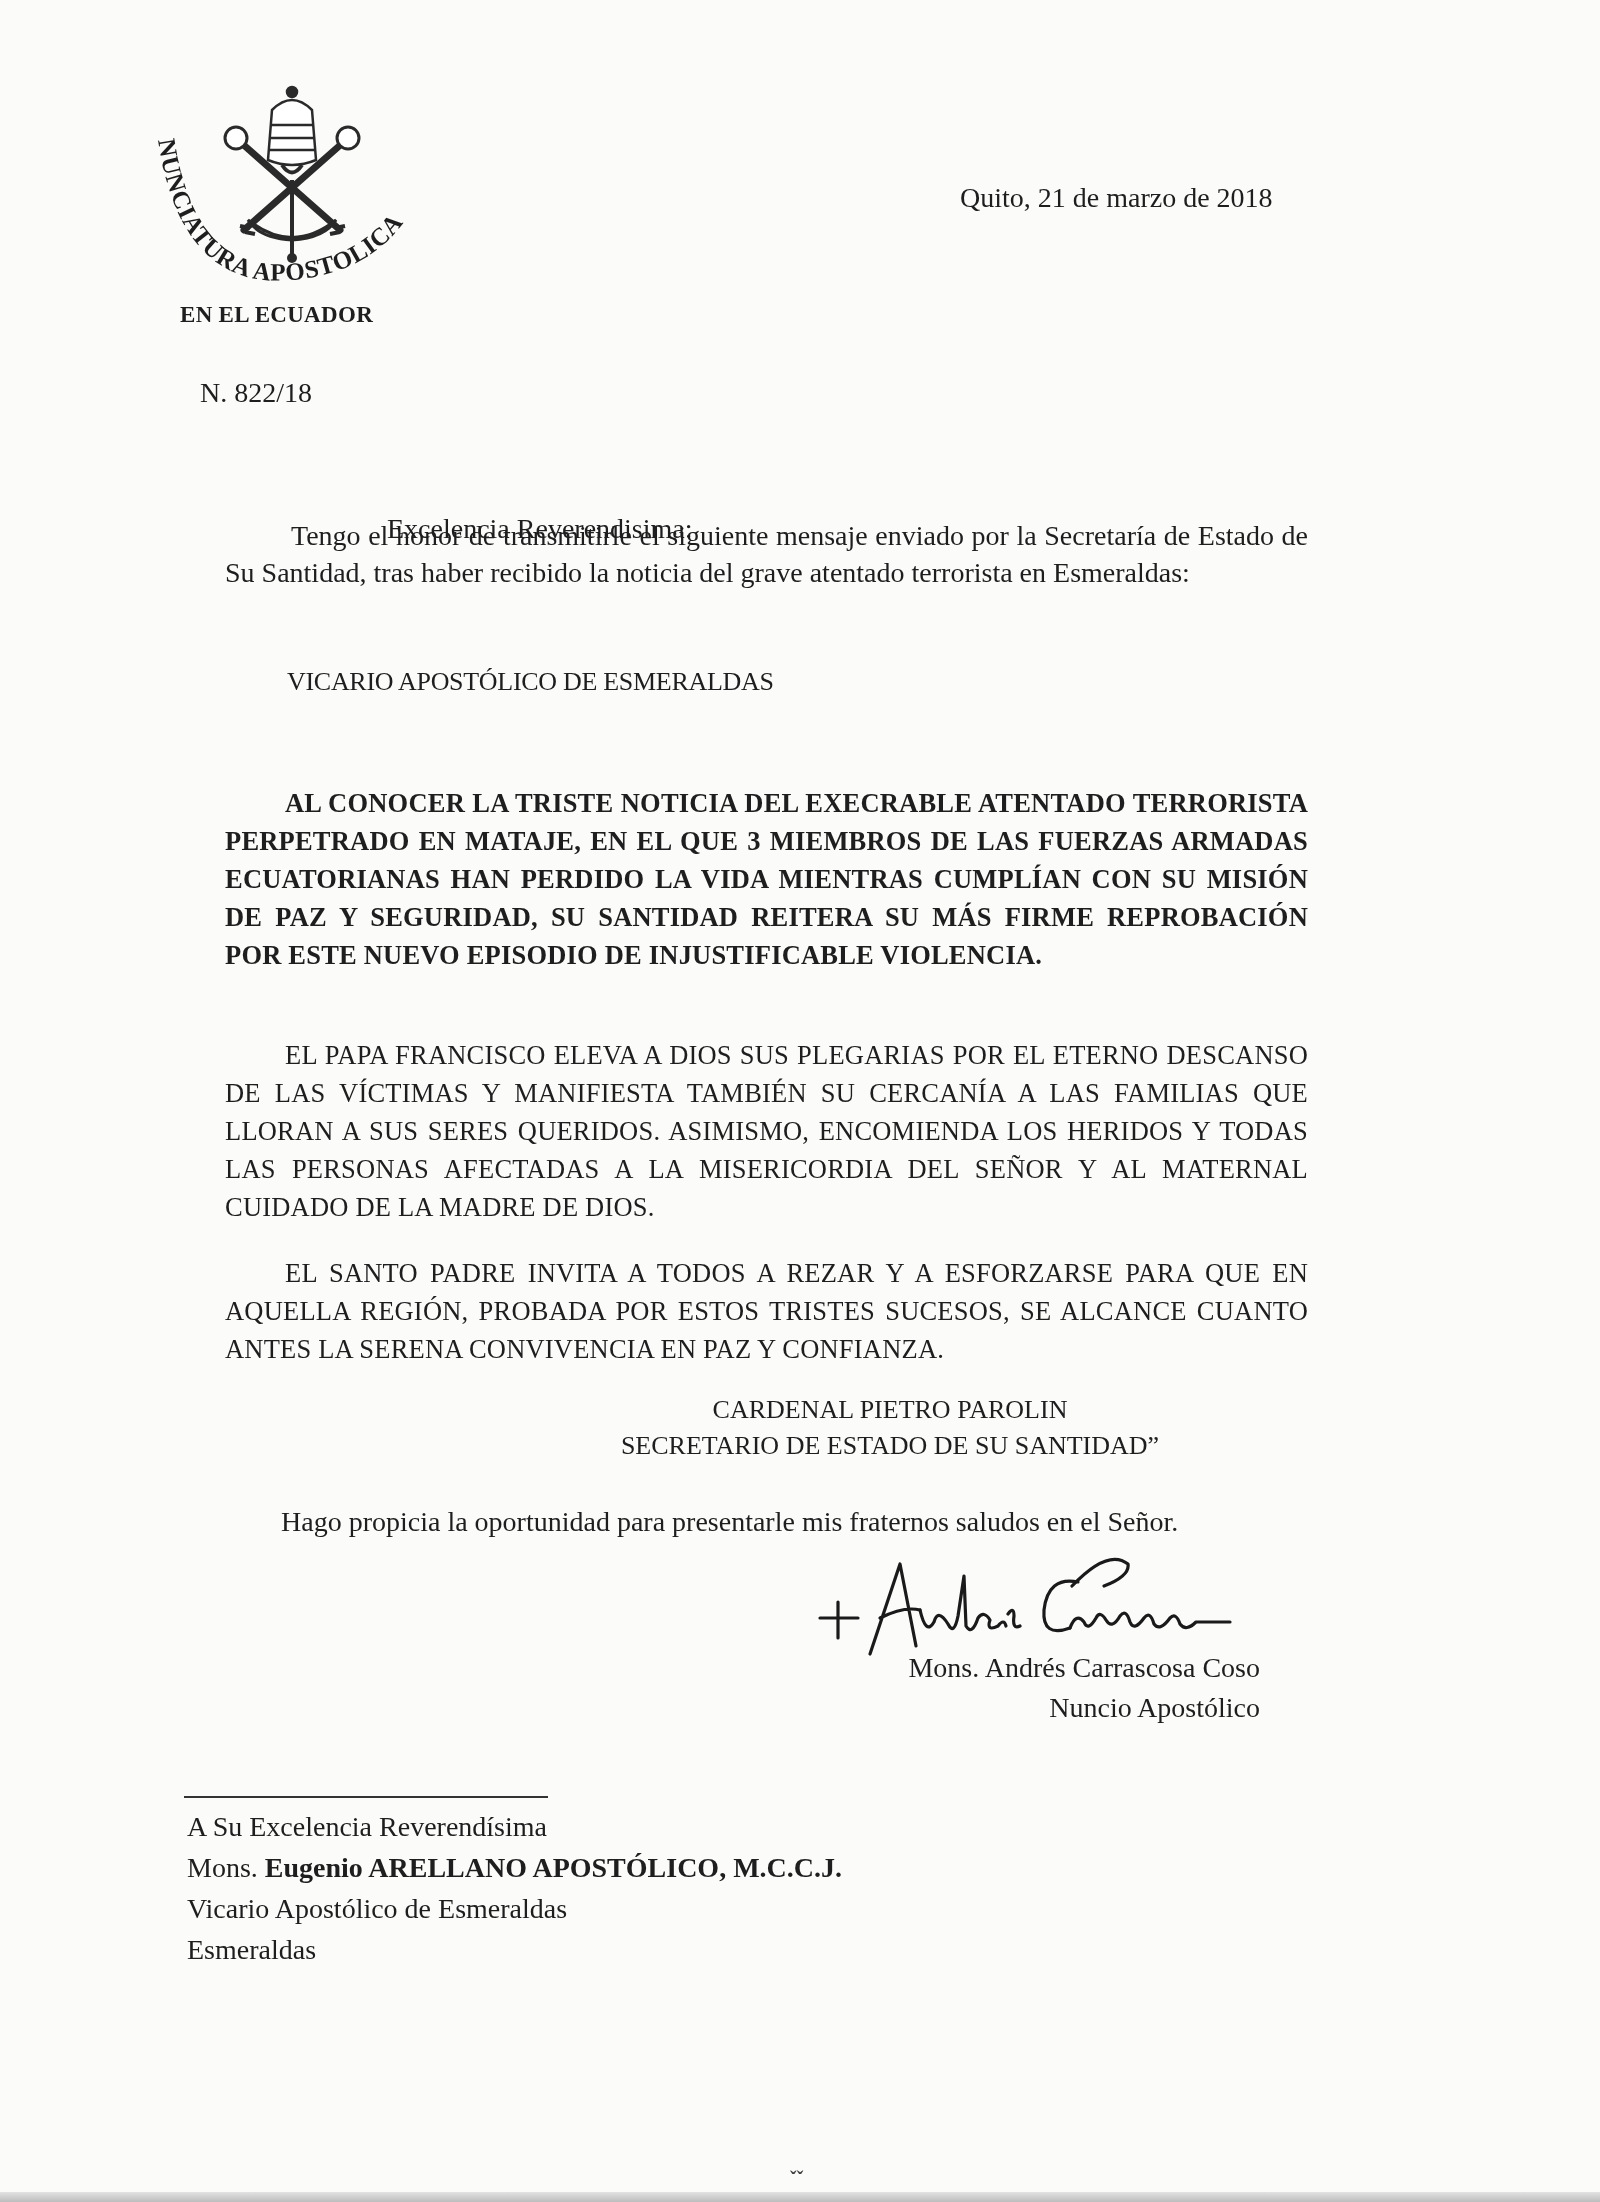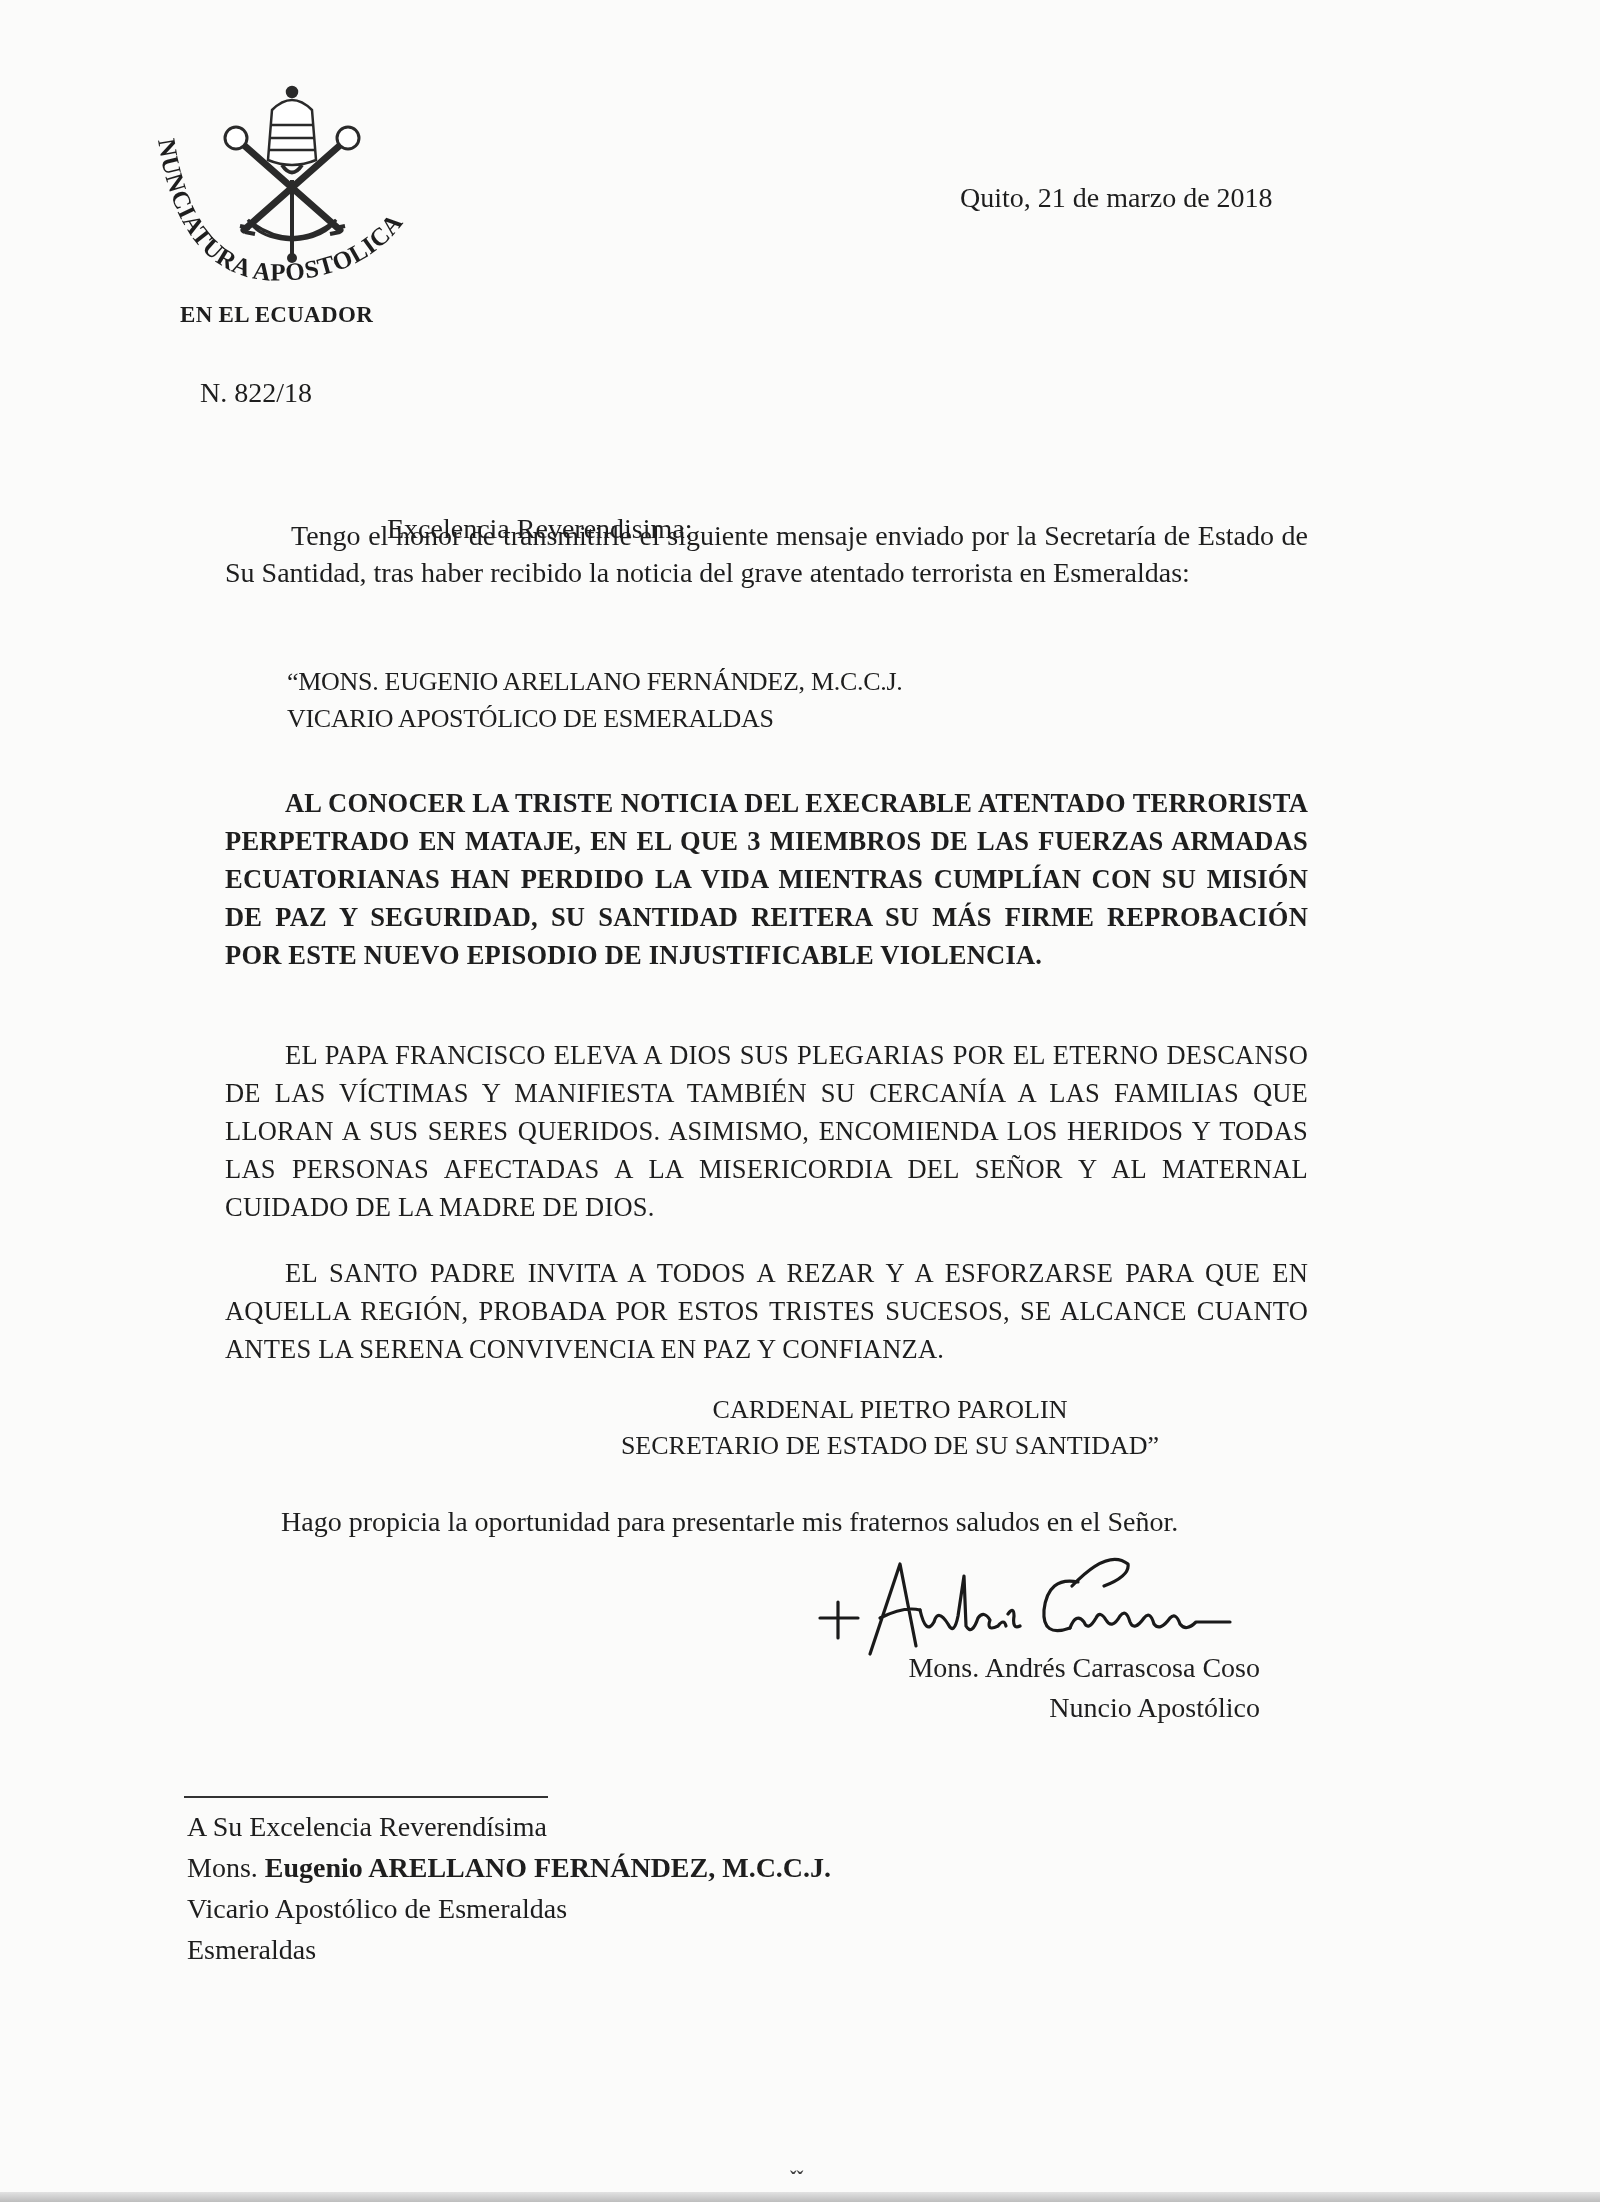--- a/index.html
+++ b/index.html
@@ -74,21 +74,20 @@
     <div class="lh-sub">EN EL ECUADOR</div>
   </div>
 
   <div class="abs date">Quito, 21 de marzo de 2018</div>
   <div class="abs refno">N. 822/18</div>
   <div class="abs salutation">Excelencia Reverendisima:</div>
 
   <div class="abs intro"><span class="lead"></span><span>Tengo el honor de transmitirle el siguiente mensaje enviado por  la Secretaría de Estado de Su Santidad, tras haber recibido la noticia del grave atentado terrorista en Esmeraldas:</span></div>
 
   <div class="abs quote-head">
-    <div>“MONS. EUGENIO ARELLANO FERNÁNDEZ, M.C.C.J.</div>
     <div>VICARIO APOSTÓLICO DE ESMERALDAS</div>
   </div>
 
   <div class="abs caps-par p1"><span class="lead"></span><span>AL CONOCER LA TRISTE NOTICIA DEL EXECRABLE ATENTADO TERRORISTA PERPETRADO EN MATAJE, EN EL QUE 3 MIEMBROS DE LAS FUERZAS ARMADAS ECUATORIANAS HAN PERDIDO LA VIDA MIENTRAS CUMPLÍAN  CON SU MISIÓN DE PAZ Y SEGURIDAD, SU SANTIDAD REITERA SU MÁS FIRME REPROBACIÓN POR ESTE NUEVO EPISODIO DE INJUSTIFICABLE VIOLENCIA.</span></div>
   <div class="abs caps-par p2"><span class="lead"></span><span>EL PAPA FRANCISCO ELEVA A DIOS SUS PLEGARIAS POR EL ETERNO DESCANSO DE LAS VÍCTIMAS Y MANIFIESTA TAMBIÉN SU CERCANÍA A LAS FAMILIAS QUE LLORAN A SUS SERES QUERIDOS. ASIMISMO, ENCOMIENDA LOS HERIDOS Y TODAS LAS PERSONAS AFECTADAS A LA MISERICORDIA DEL SEÑOR Y AL MATERNAL CUIDADO DE LA MADRE DE DIOS.</span></div>
   <div class="abs caps-par p3"><span class="lead"></span><span>EL SANTO PADRE INVITA A TODOS A REZAR Y A ESFORZARSE PARA QUE EN AQUELLA REGIÓN, PROBADA POR ESTOS TRISTES SUCESOS, SE ALCANCE CUANTO ANTES LA SERENA CONVIVENCIA EN PAZ Y CONFIANZA.</span></div>
 
   <div class="abs cardinal">
     <div>CARDENAL PIETRO PAROLIN</div>
     <div>SECRETARIO DE ESTADO DE SU SANTIDAD”</div>
@@ -111,20 +110,20 @@
 
   <div class="abs signer">
     <div>Mons. Andrés Carrascosa Coso</div>
     <div>Nuncio Apostólico</div>
   </div>
 
   <div class="abs rule"></div>
 
   <div class="abs addressee">
     <div>A Su Excelencia Reverendísima</div>
-    <div><span>Mons. </span><span class="bold">Eugenio ARELLANO FERNÁNDEZ, M.C.C.J.</span></div>
+    <div><span>Mons. </span><span class="bold">Eugenio ARELLANO APOSTÓLICO, M.C.C.J.</span></div>
     <div>Vicario Apostólico de Esmeraldas</div>
     <div>Esmeraldas</div>
   </div>
 
   <div class="abs footer-mark">ˇˇ</div>
   <div class="abs bottom-edge"></div>
 </div>
 
 </body></html>

